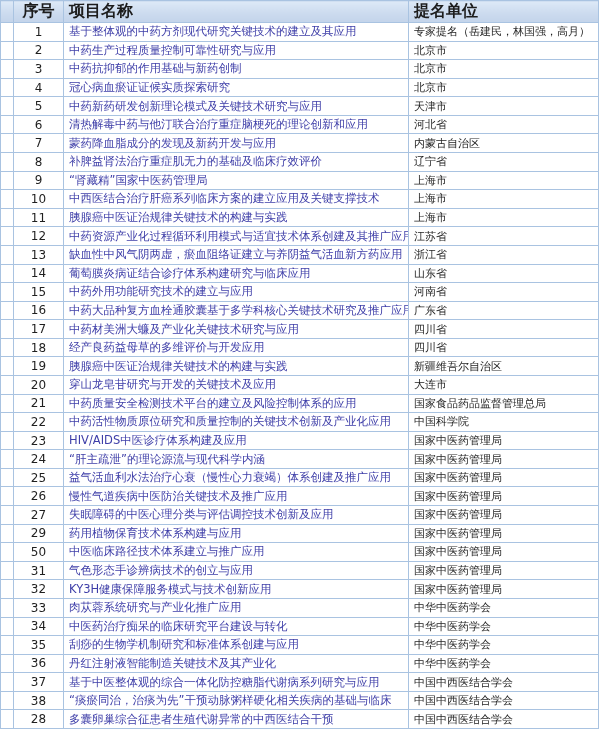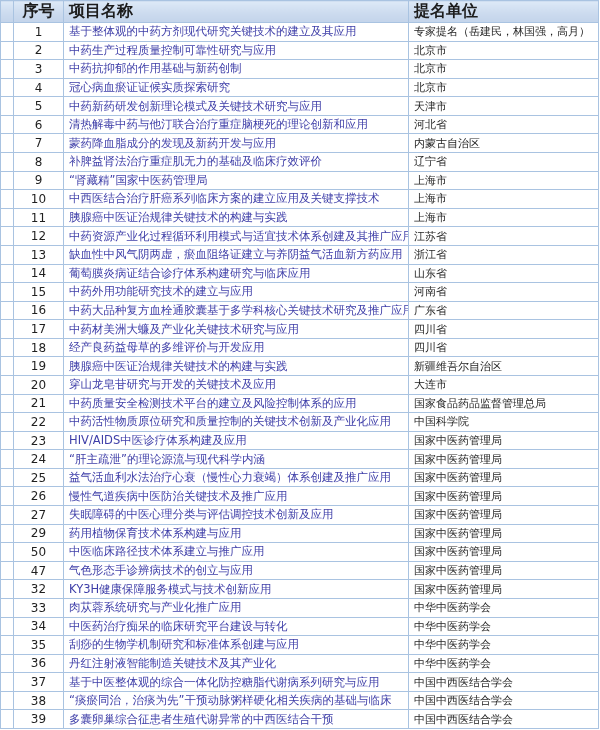--- a/index.html
+++ b/index.html
@@ -249,21 +249,21 @@
     <td class="unit">国家中医药管理局</td>
   </tr>
         <tr>
     <td class="spacer"></td>
     <td class="idx">50</td>
     <td class="name">中医临床路径技术体系建立与推广应用</td>
     <td class="unit">国家中医药管理局</td>
   </tr>
         <tr>
     <td class="spacer"></td>
-    <td class="idx">47</td>
+    <td class="idx">31</td>
     <td class="name">气色形态手诊辨病技术的创立与应用</td>
     <td class="unit">国家中医药管理局</td>
   </tr>
         <tr>
     <td class="spacer"></td>
     <td class="idx">32</td>
     <td class="name">KY3H健康保障服务模式与技术创新应用</td>
     <td class="unit">国家中医药管理局</td>
   </tr>
         <tr>
@@ -297,19 +297,19 @@
     <td class="unit">中国中西医结合学会</td>
   </tr>
         <tr>
     <td class="spacer"></td>
     <td class="idx">38</td>
     <td class="name">“痰瘀同治，治痰为先”干预动脉粥样硬化相关疾病的基础与临床</td>
     <td class="unit">中国中西医结合学会</td>
   </tr>
         <tr>
     <td class="spacer"></td>
-    <td class="idx">39</td>
+    <td class="idx">28</td>
     <td class="name">多囊卵巢综合征患者生殖代谢异常的中西医结合干预</td>
     <td class="unit">中国中西医结合学会</td>
   </tr>
       </tbody>
   </table>
 </div>
 
 </body></html>

